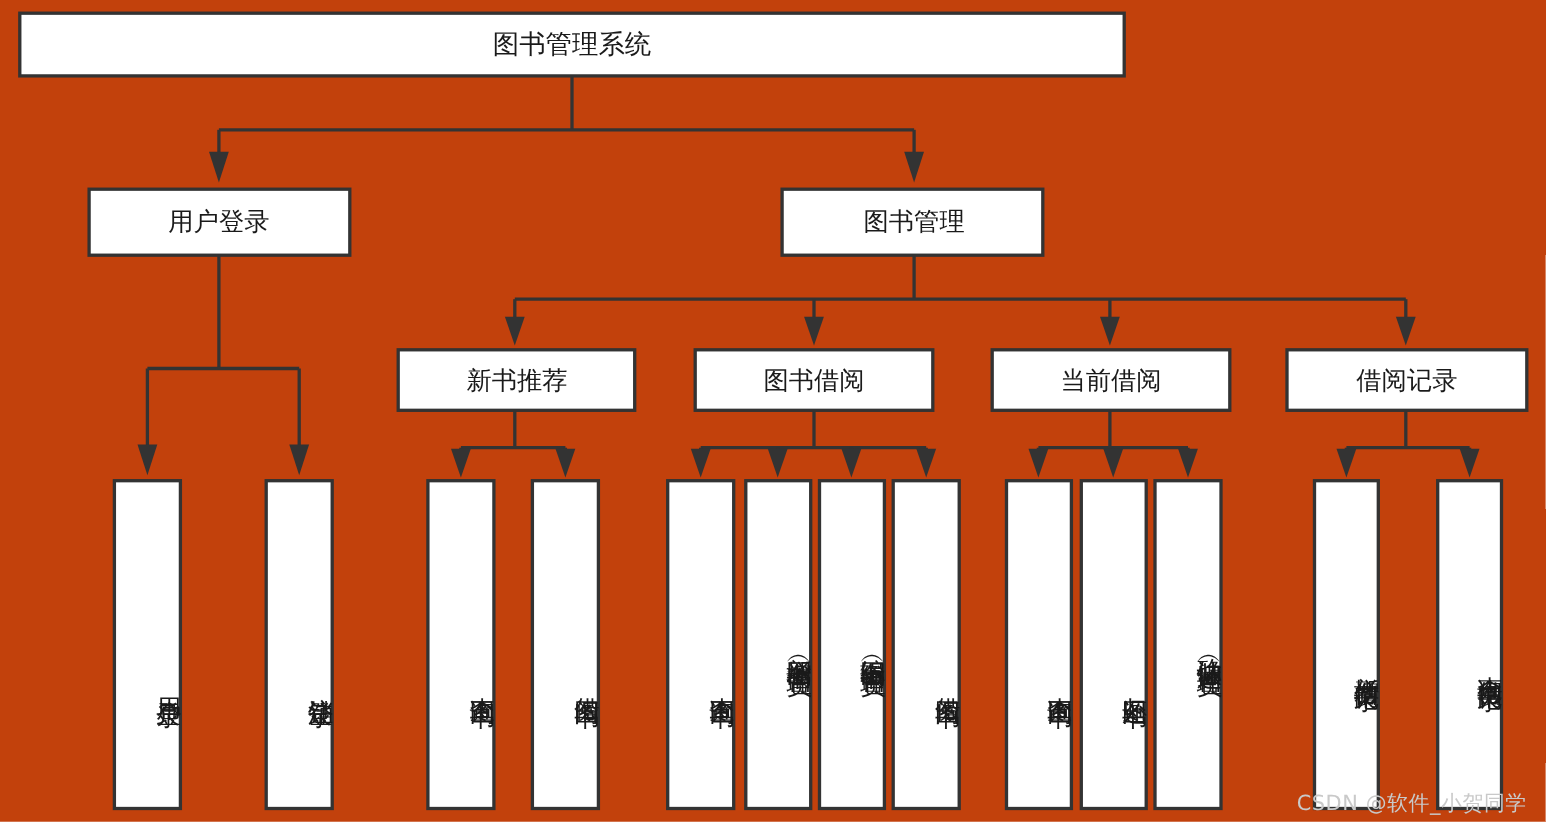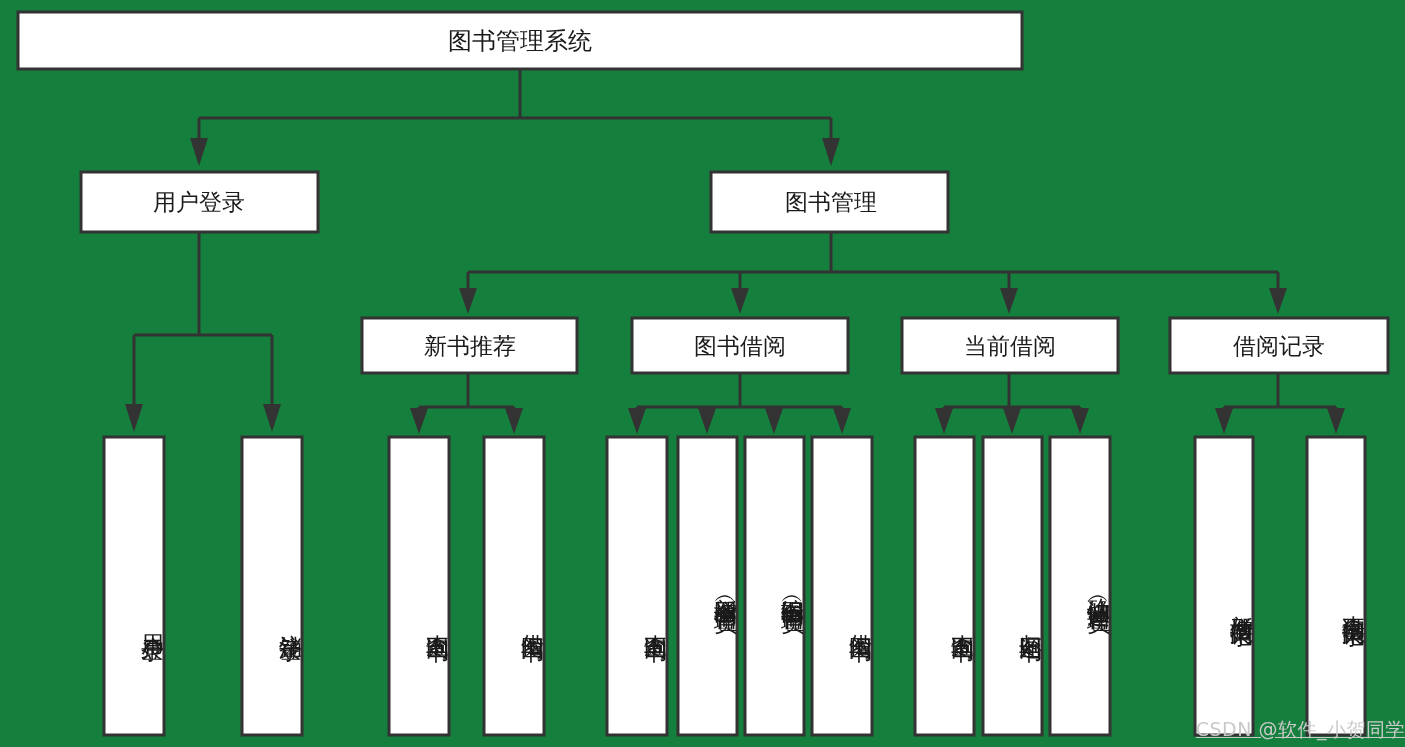--- a/index.html
+++ b/index.html
@@ -10,21 +10,21 @@
   body {
     width: 1405px;
     height: 747px;
     font-family: "DejaVu Sans", "Liberation Sans", sans-serif;
     overflow: hidden;
   }
   #diagram-root {
     position: relative;
     width: 1405px;
     height: 747px;
-    background: #15803d;
+    background: #c2410c;
     text-align: center;
   }
   svg.canvas {
     position: absolute;
     top: 0;
     left: 0;
     width: 1405px;
     height: 747px;
   }
   .node-box {
@@ -62,28 +62,27 @@
     letter-spacing: 2px;
     line-height: 1;
     display: flex;
     align-items: flex-start;
     justify-content: center;
     white-space: nowrap;
     pointer-events: none;
   }
   .watermark {
     position: absolute;
-    right: 0;
+    right: 17px;
     bottom: 4px;
     font-family: "DejaVu Sans", "Liberation Sans", sans-serif;
     font-size: 19px;
     color: #c9c9c9;
     letter-spacing: 0.5px;
     white-space: nowrap;
-    text-decoration: underline;
   }
 </style>
 </head>
 <body>
 
 <div id="diagram-root">
 
   <svg class="canvas" viewBox="0 0 1405 747">
 
     <g>

